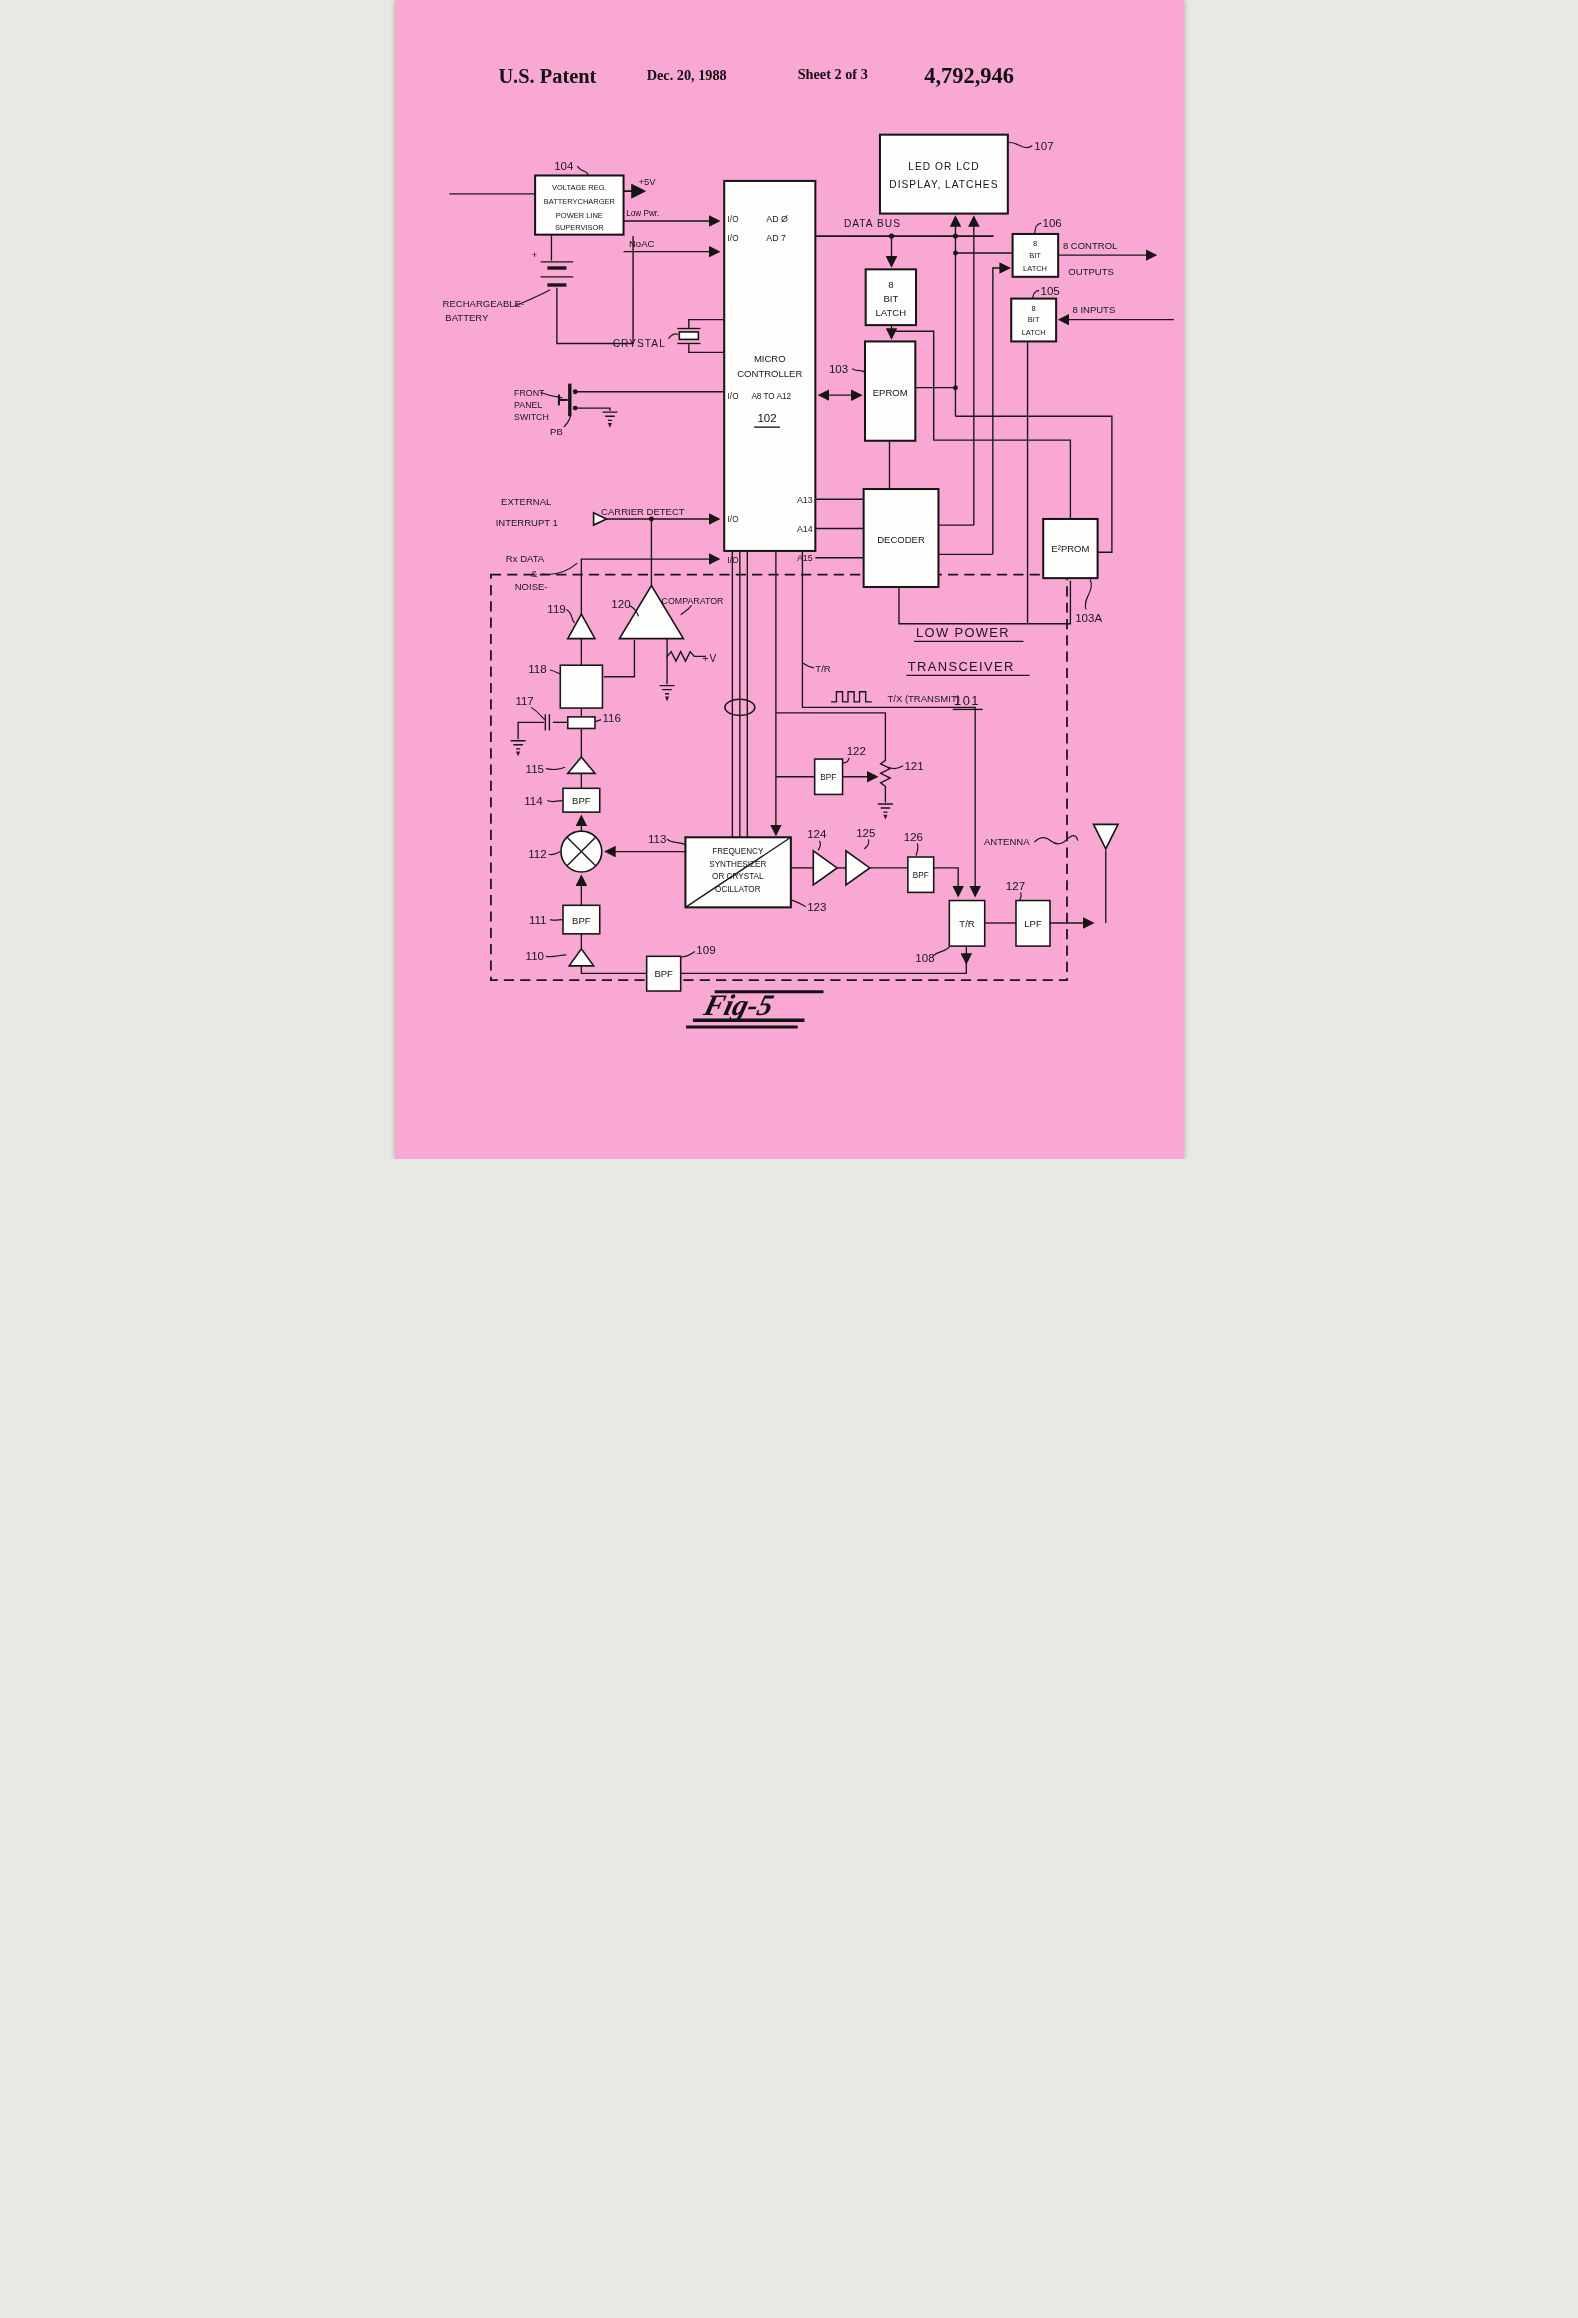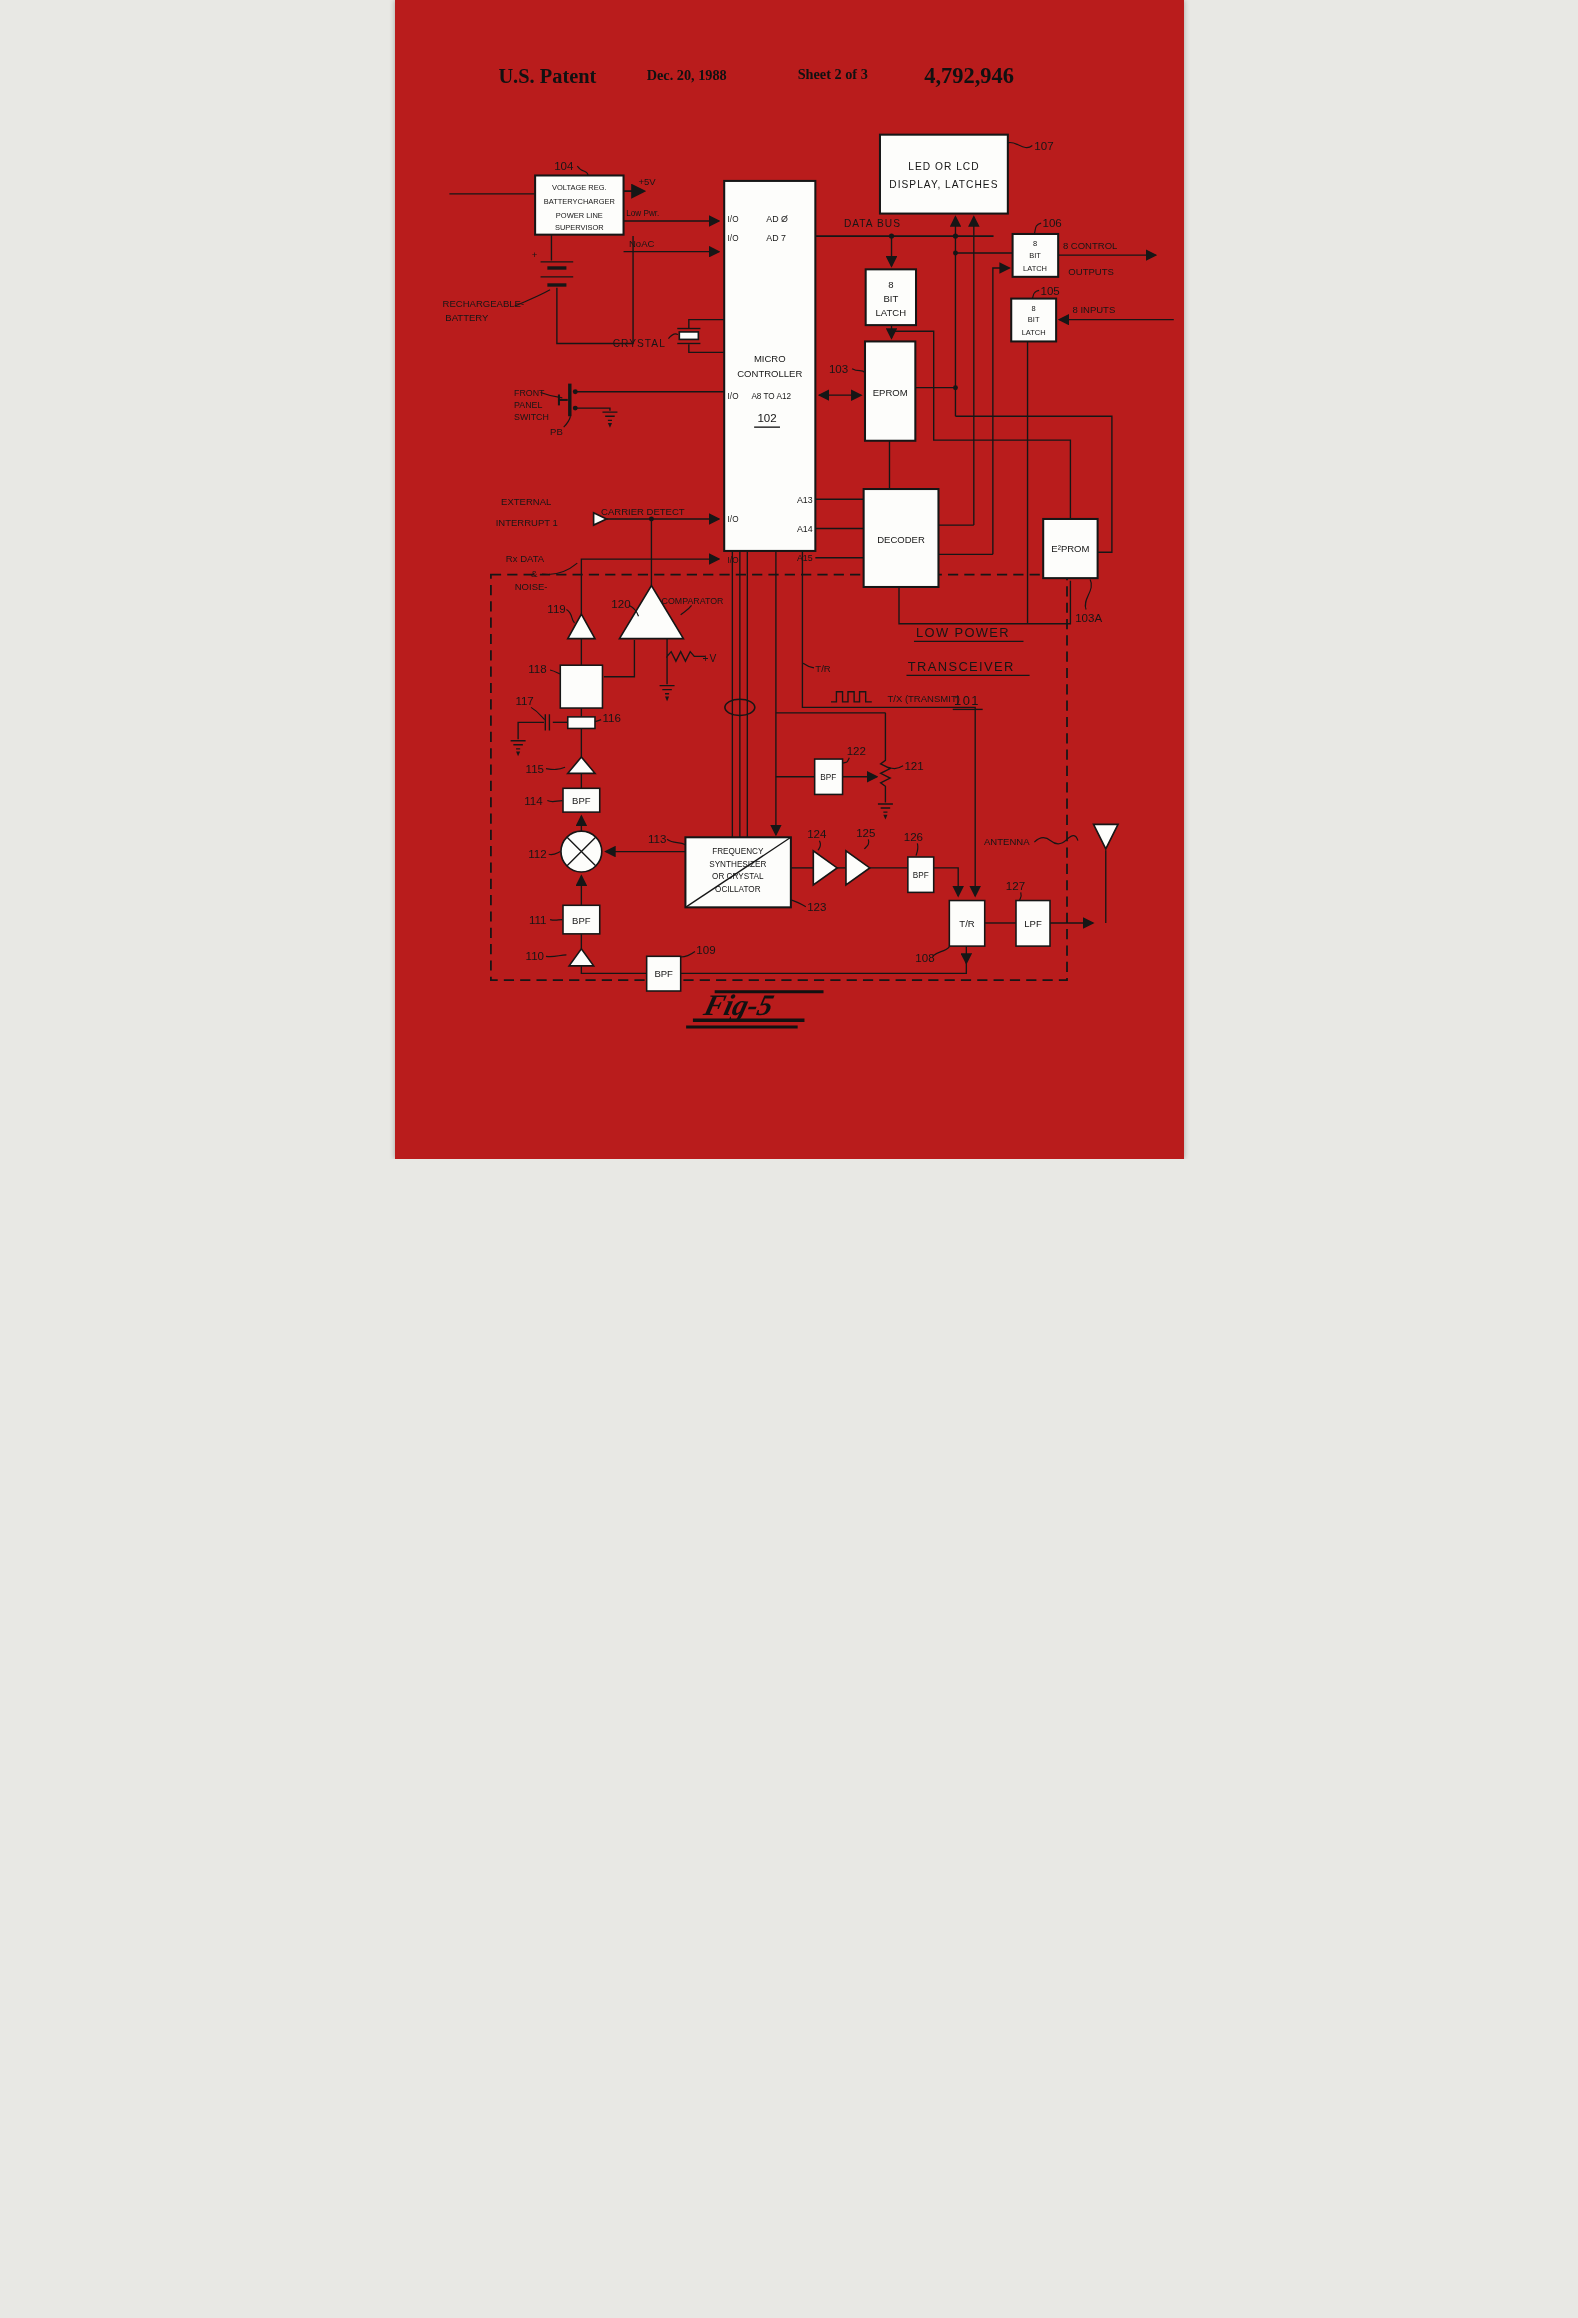--- a/index.html
+++ b/index.html
@@ -1,16 +1,16 @@
 <!DOCTYPE html>
 <html style="font-size:11px"><head>
 <meta charset="utf-8">
 <style>
   html,body{margin:0;padding:0;background:#e8e8e4;}
-  .page{width:789px;height:1159px;background:#b91c1c;margin:0 auto;box-shadow:0 0 5.4px rgba(0,0,0,.3);}
+  .page{width:789px;height:1159px;background:#f9a8d4;margin:0 auto;box-shadow:0 0 5.4px rgba(0,0,0,.3);}
   svg{display:block;}
   .hs{font:bold 30px "Liberation Serif",serif;fill:#111;}
   .hs2{font:bold 21px "Liberation Serif",serif;fill:#111;}
   .hnum{font:bold 33px "Liberation Serif",serif;fill:#111;}
   .lb{font:13px "Liberation Sans",sans-serif;fill:#161616;}
   .lb11{font:11px "Liberation Sans",sans-serif;fill:#161616;}
   .lb12{font:12px "Liberation Sans",sans-serif;fill:#161616;}
   .lb14{font:14px "Liberation Sans",sans-serif;fill:#161616;}
   .lb15{font:15px "Liberation Sans",sans-serif;fill:#161616;letter-spacing:1.5px;}
   .lb19{font:19px "Liberation Sans",sans-serif;fill:#161616;letter-spacing:2px;}

